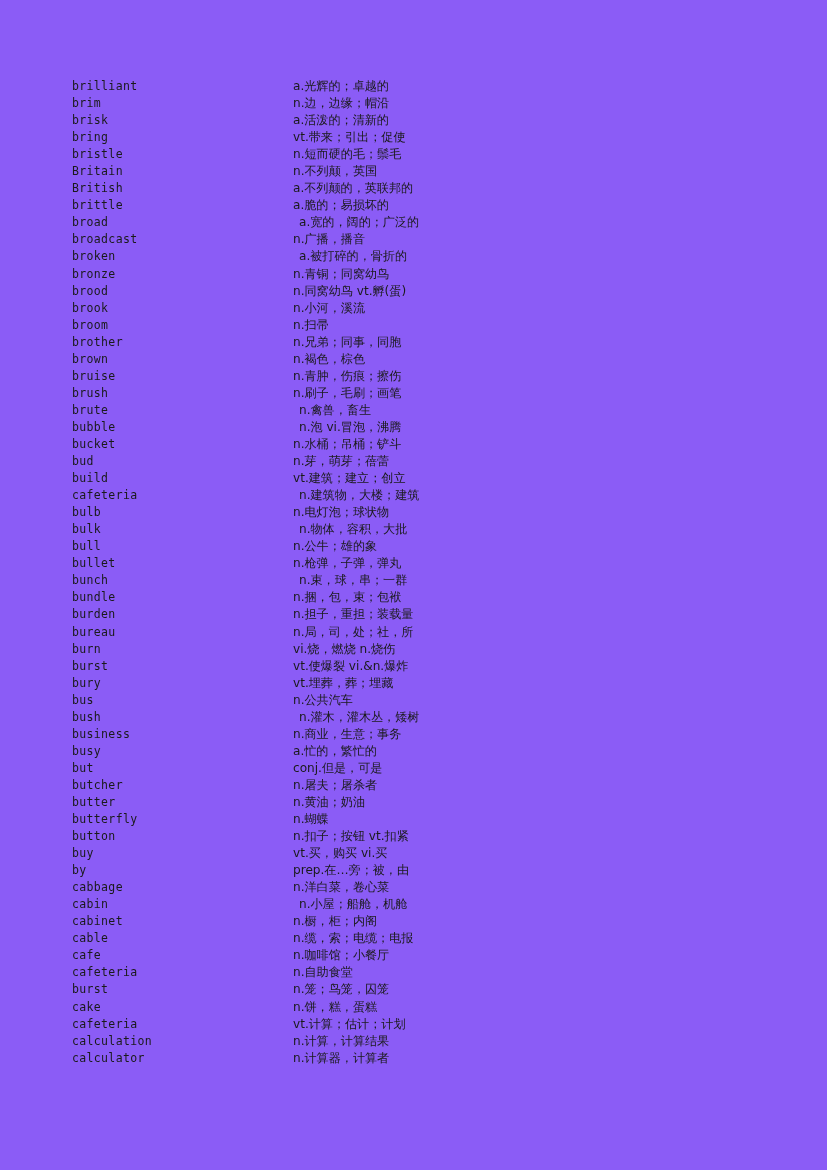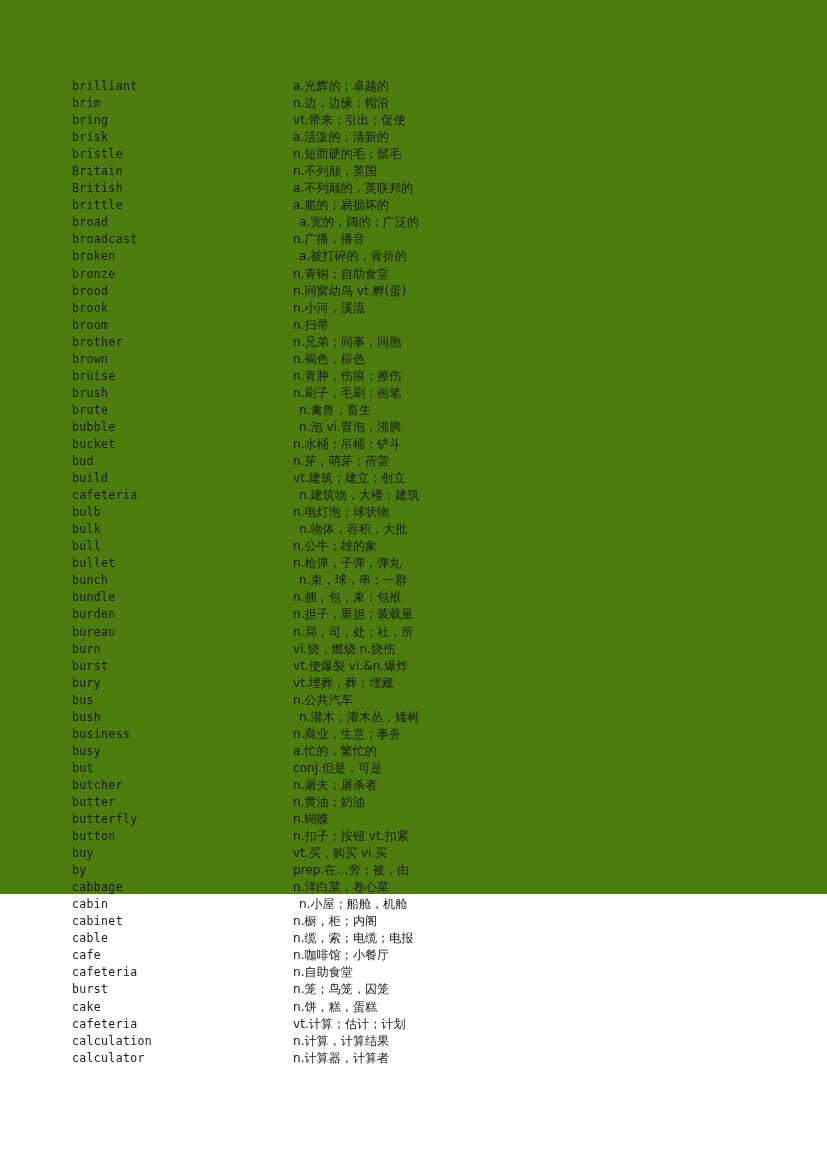--- a/index.html
+++ b/index.html
@@ -15,22 +15,22 @@
     font-family: "DejaVu Sans Mono", "Liberation Mono", monospace;
     color: #1a1a1a;
     overflow: hidden;
   }
 
   #page {
     position: absolute;
     left: 0;
     top: 0;
     width: 827px;
-    height: 894px;
-    background: #4d7c0f;
+    height: 1170px;
+    background: #8b5cf6;
   }
 
   
   #word-list {
     position: absolute;
     left: 72px;
     top: 78px;
     width: 700px;
   }
 
@@ -65,30 +65,30 @@
     padding-left: 6px;
   }
 </style>
 </head>
 <body>
 
 <div id="page">
   <div id="word-list">
       <div class="entry"><span class="term">brilliant</span><span class="definition">a.光辉的；卓越的</span></div>
       <div class="entry"><span class="term">brim</span><span class="definition">n.边，边缘；帽沿</span></div>
+      <div class="entry"><span class="term">brisk</span><span class="definition">a.活泼的；清新的</span></div>
       <div class="entry"><span class="term">bring</span><span class="definition">vt.带来；引出；促使</span></div>
-      <div class="entry"><span class="term">brisk</span><span class="definition">a.活泼的；清新的</span></div>
       <div class="entry"><span class="term">bristle</span><span class="definition">n.短而硬的毛；鬃毛</span></div>
       <div class="entry"><span class="term">Britain</span><span class="definition">n.不列颠，英国</span></div>
       <div class="entry"><span class="term">British</span><span class="definition">a.不列颠的，英联邦的</span></div>
       <div class="entry"><span class="term">brittle</span><span class="definition">a.脆的；易损坏的</span></div>
       <div class="entry indent"><span class="term">broad</span><span class="definition">a.宽的，阔的；广泛的</span></div>
       <div class="entry"><span class="term">broadcast</span><span class="definition">n.广播，播音</span></div>
       <div class="entry indent"><span class="term">broken</span><span class="definition">a.被打碎的，骨折的</span></div>
-      <div class="entry"><span class="term">bronze</span><span class="definition">n.青铜；自助食堂</span></div>
+      <div class="entry"><span class="term">bronze</span><span class="definition">n.青铜；同窝幼鸟</span></div>
       <div class="entry"><span class="term">brood</span><span class="definition">n.同窝幼鸟 vt.孵(蛋)</span></div>
       <div class="entry"><span class="term">brook</span><span class="definition">n.小河，溪流</span></div>
       <div class="entry"><span class="term">broom</span><span class="definition">n.扫帚</span></div>
       <div class="entry"><span class="term">brother</span><span class="definition">n.兄弟；同事，同胞</span></div>
       <div class="entry"><span class="term">brown</span><span class="definition">n.褐色，棕色</span></div>
       <div class="entry"><span class="term">bruise</span><span class="definition">n.青肿，伤痕；擦伤</span></div>
       <div class="entry"><span class="term">brush</span><span class="definition">n.刷子，毛刷；画笔</span></div>
       <div class="entry indent"><span class="term">brute</span><span class="definition">n.禽兽，畜生</span></div>
       <div class="entry indent"><span class="term">bubble</span><span class="definition">n.泡 vi.冒泡，沸腾</span></div>
       <div class="entry"><span class="term">bucket</span><span class="definition">n.水桶；吊桶；铲斗</span></div>

